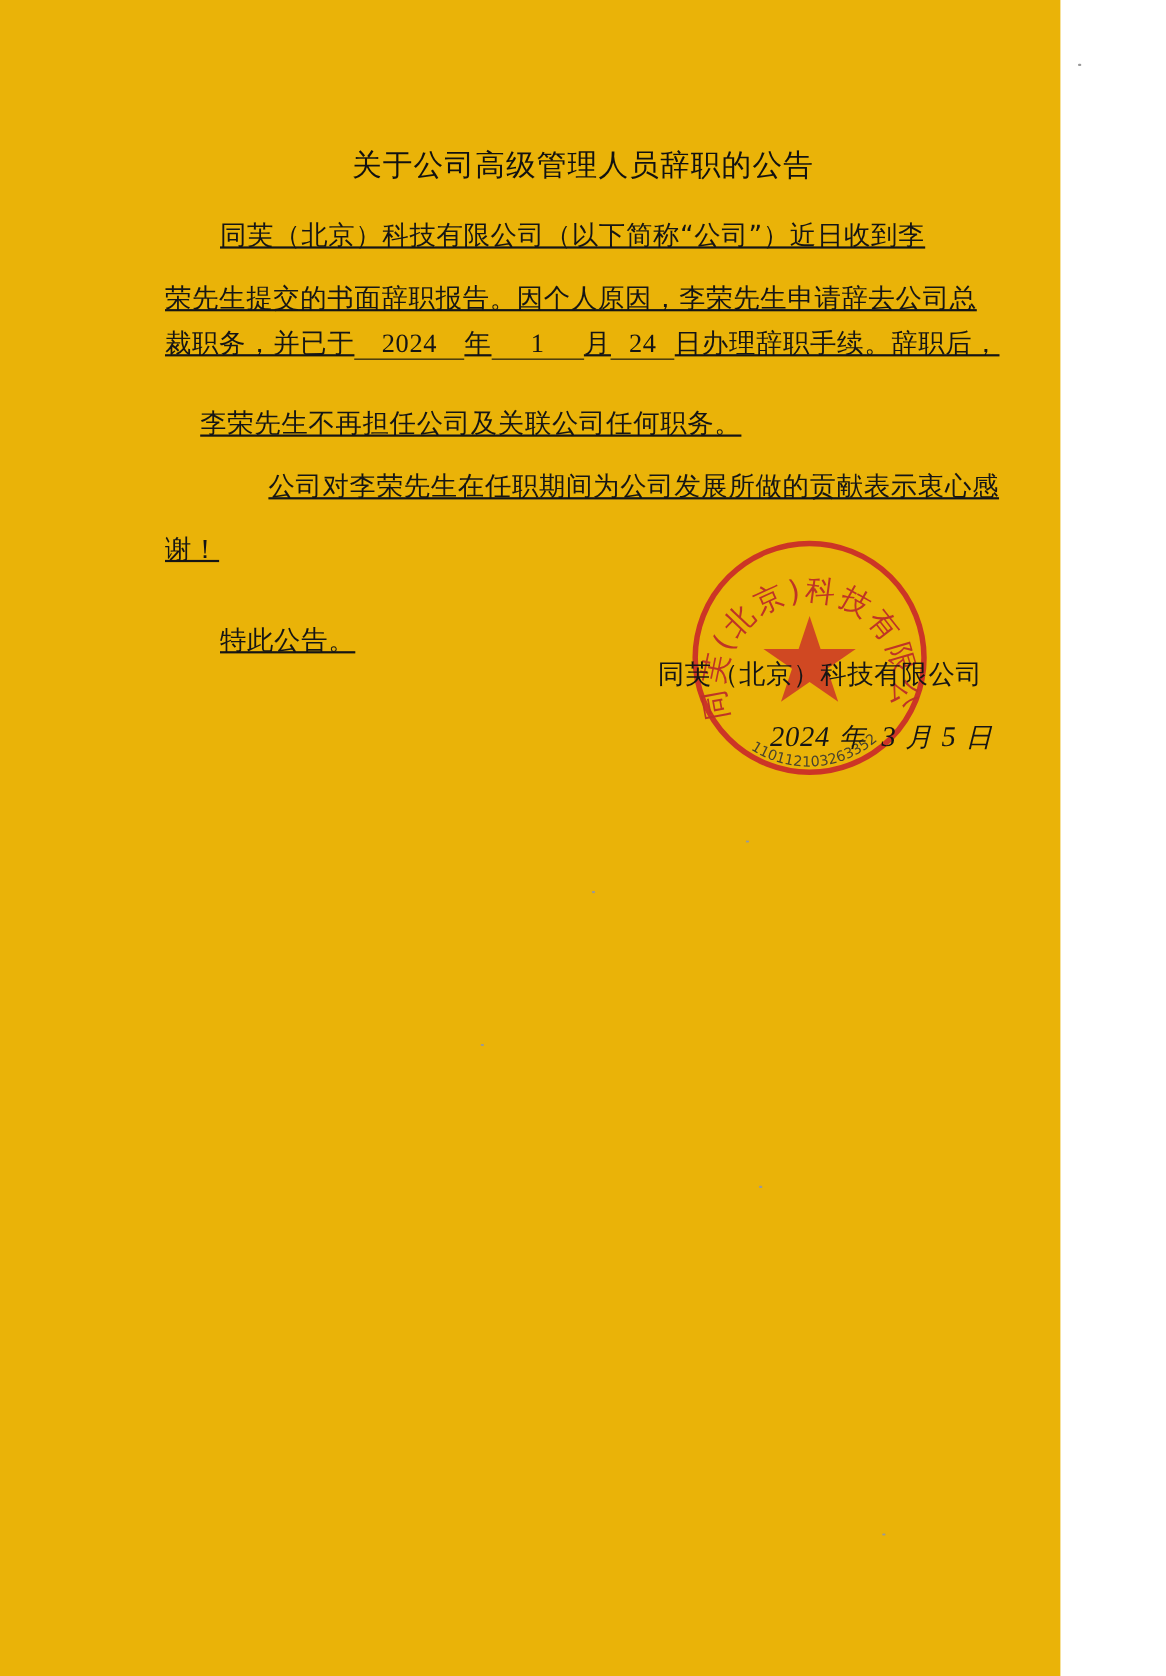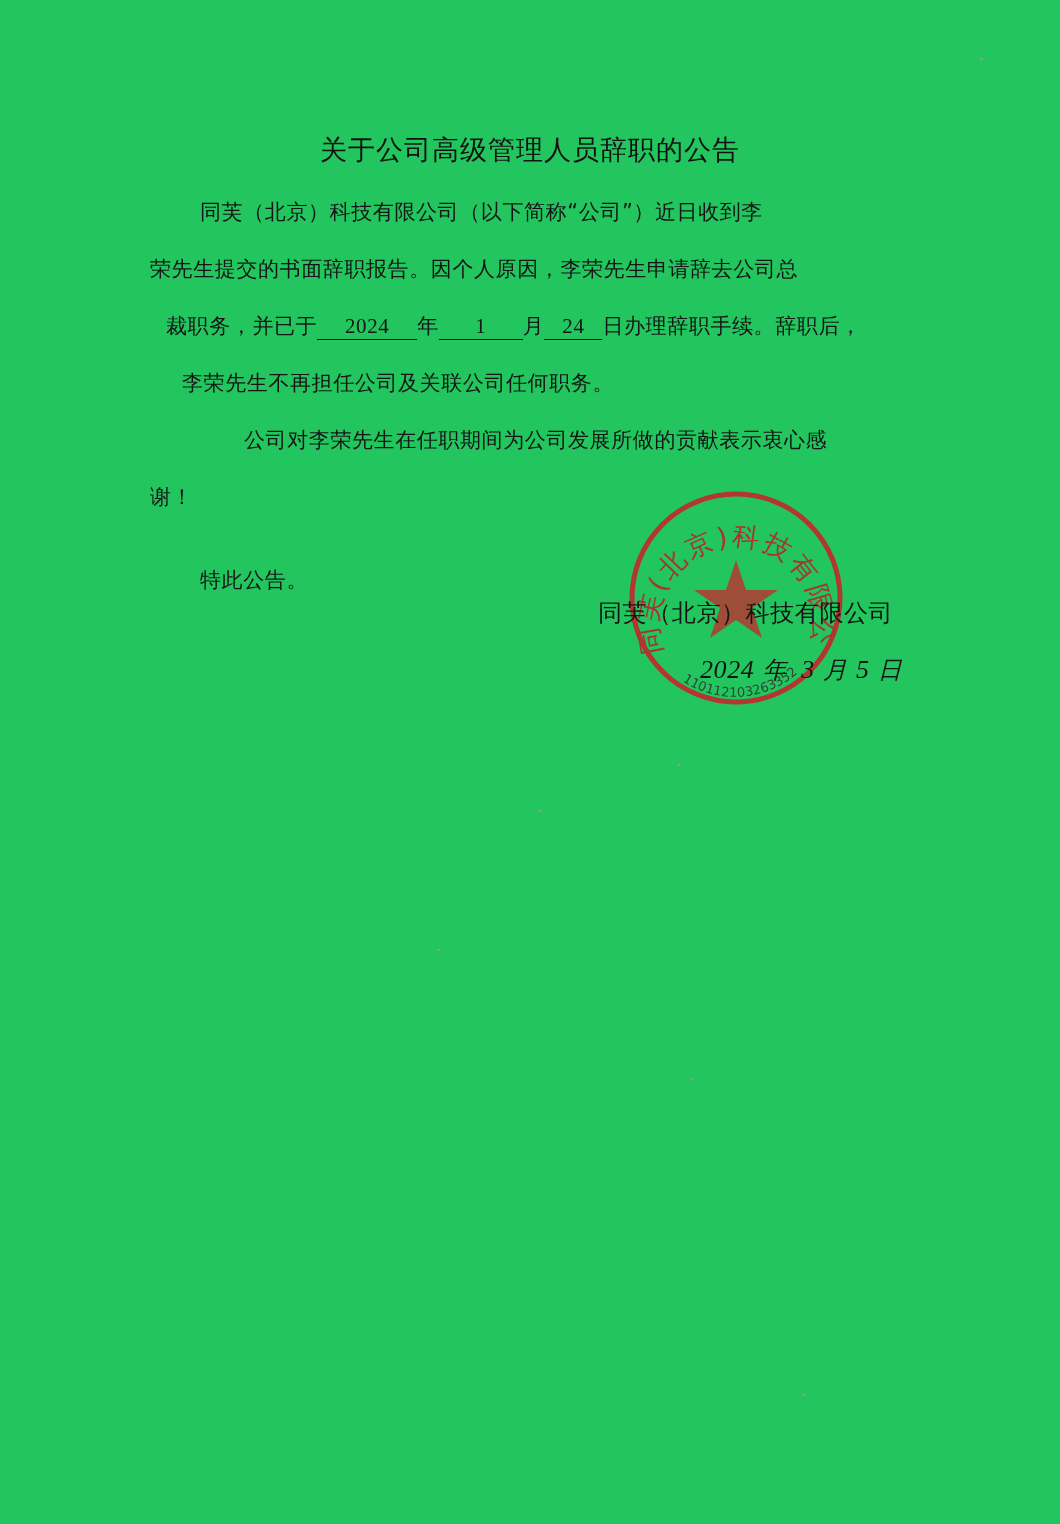--- a/index.html
+++ b/index.html
@@ -1,23 +1,23 @@
 <!DOCTYPE html>
 <html><head>
   <meta charset="utf-8">
   <style>
     html, body { margin: 0; padding: 0; background: #ffffff; }
     body { width: 1060px; height: 1524px; position: relative; overflow: hidden;
            font-family: "DejaVu Serif", "Liberation Serif", serif; color: #1a1a1a; }
-    .page { position: absolute; left: 0; top: 0; width: 1060px; height: 1524px; background: #22c55e; }
+    .page { position: absolute; left: 0; top: 0; width: 964px; height: 1524px; background: #eab308; }
     .title { position: absolute; left: 0; width: 1060px; top: 132px; text-align: center;
              font-family: "DejaVu Sans", "Liberation Sans", sans-serif;
              font-size: 27px; letter-spacing: 1px; color: #111; }
-    .line { position: absolute; left: 150px; font-size: 21px; white-space: nowrap; color: #151515;
-            font-family: "DejaVu Sans", "Liberation Sans", sans-serif; letter-spacing: 0.6px; }
+    .line { position: absolute; left: 150px; font-size: 24px; white-space: nowrap; color: #151515;
+            font-family: "DejaVu Sans", "Liberation Sans", sans-serif; letter-spacing: 0.6px; text-decoration: underline; }
     .indent { left: 200px; }
     .blank { display: inline-block; border-bottom: 1.5px solid #111; text-align: center;
              font-family: "Liberation Serif", "DejaVu Serif", serif; line-height: 26px; }
     .b-year { width: 100px; }
     .b-month { width: 84px; }
     .b-day { width: 58px; }
     .sig { position: absolute; font-size: 24px; white-space: nowrap; color: #151515;
            font-family: "DejaVu Sans", "Liberation Sans", sans-serif; letter-spacing: 0.6px; z-index: 3; }
     .date-num { font-family: "Liberation Serif", "DejaVu Serif", serif; font-size: 26px; }
     .seal { position: absolute; left: 626px; top: 488px; width: 220px; height: 220px; z-index: 2; opacity: 0.88; }
@@ -25,21 +25,21 @@
   </style>
 </head>
 <body>
 
 <div class="page">
 
   <div class="title">关于公司高级管理人员辞职的公告</div>
 
   <div class="line indent" style="top:198px;">同芙（北京）科技有限公司（以下简称“公司”）近日收到李</div>
   <div class="line" style="top:255px;">荣先生提交的书面辞职报告。因个人原因，李荣先生申请辞去公司总</div>
-  <div class="line" style="top:312px;margin-left:16px;">
+  <div class="line" style="top:296px;">
     <span>裁职务，并已于</span><span class="blank b-year">2024</span><span>年</span><span class="blank b-month">1</span><span>月</span><span class="blank b-day">24</span><span>日办理辞职手续。辞职后，</span>
   </div>
   <div class="line" style="top:369px;margin-left:32px;">李荣先生不再担任公司及关联公司任何职务。</div>
 
   <div class="line indent" style="top:426px;margin-left:44px;">公司对李荣先生在任职期间为公司发展所做的贡献表示衷心感</div>
   <div class="line" style="top:483px;">谢！</div>
 
   <div class="line indent" style="top:566px;">特此公告。</div>
 
   <svg class="seal" viewBox="0 0 220 220">

